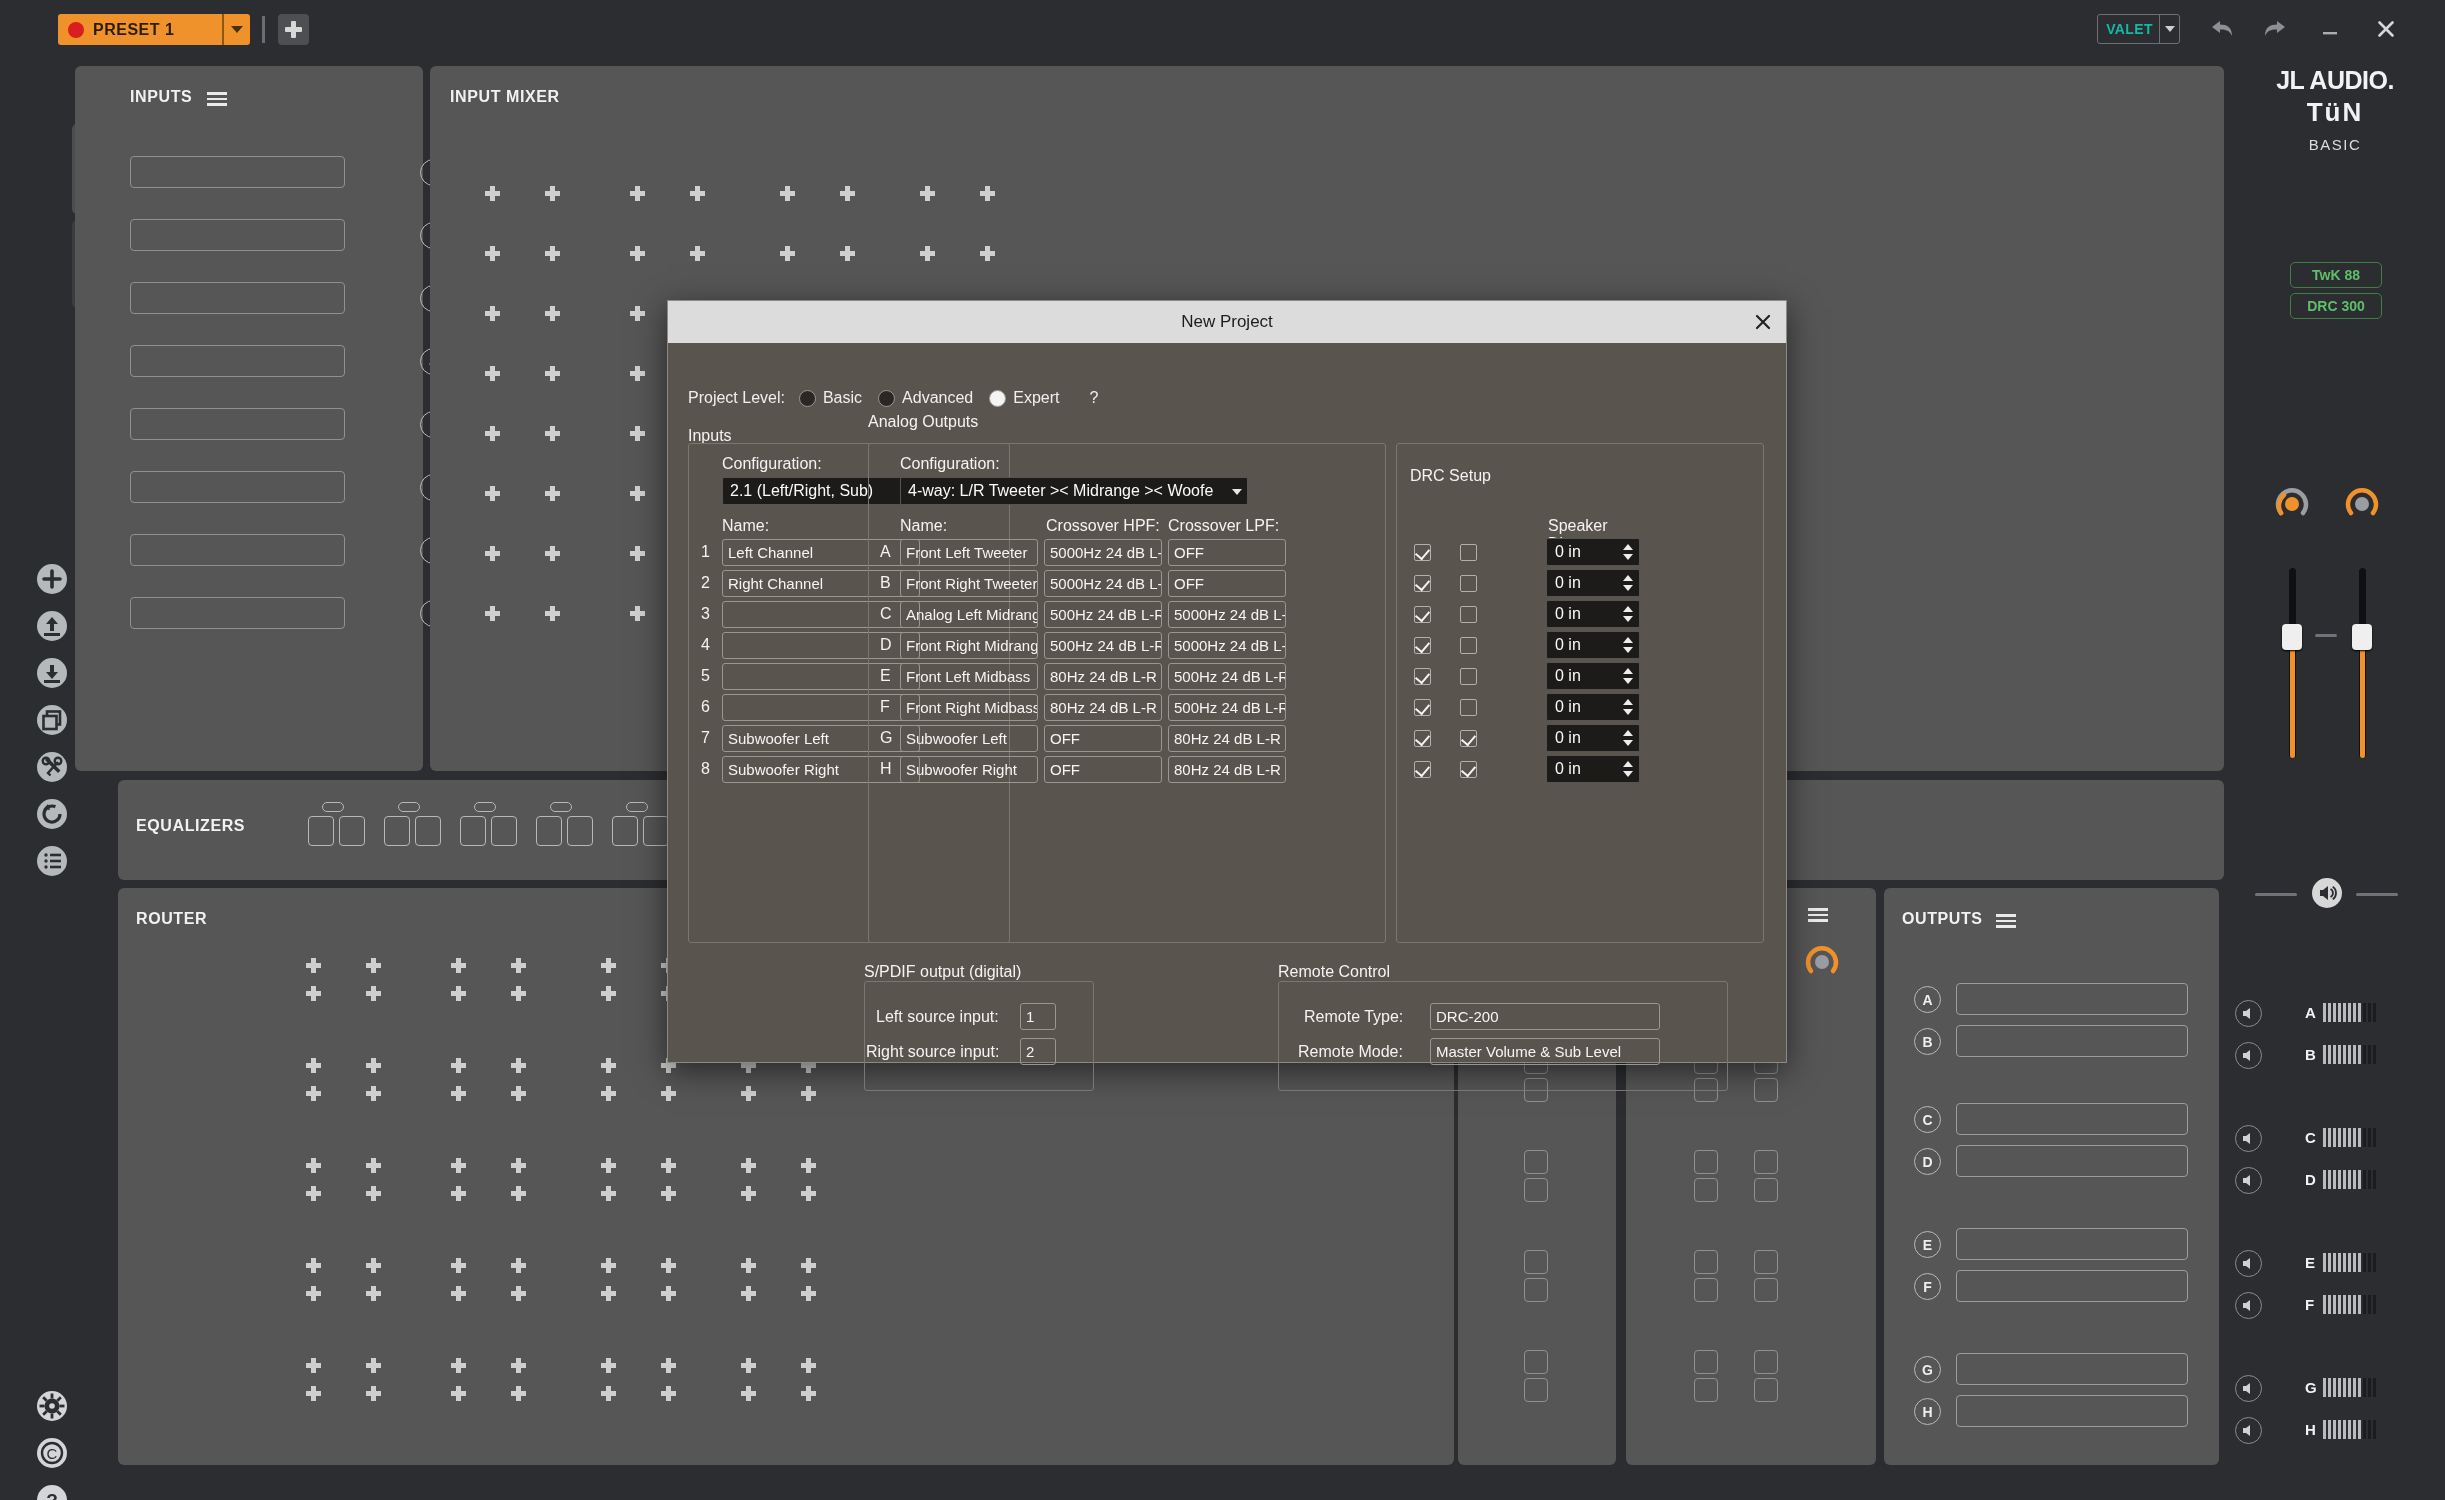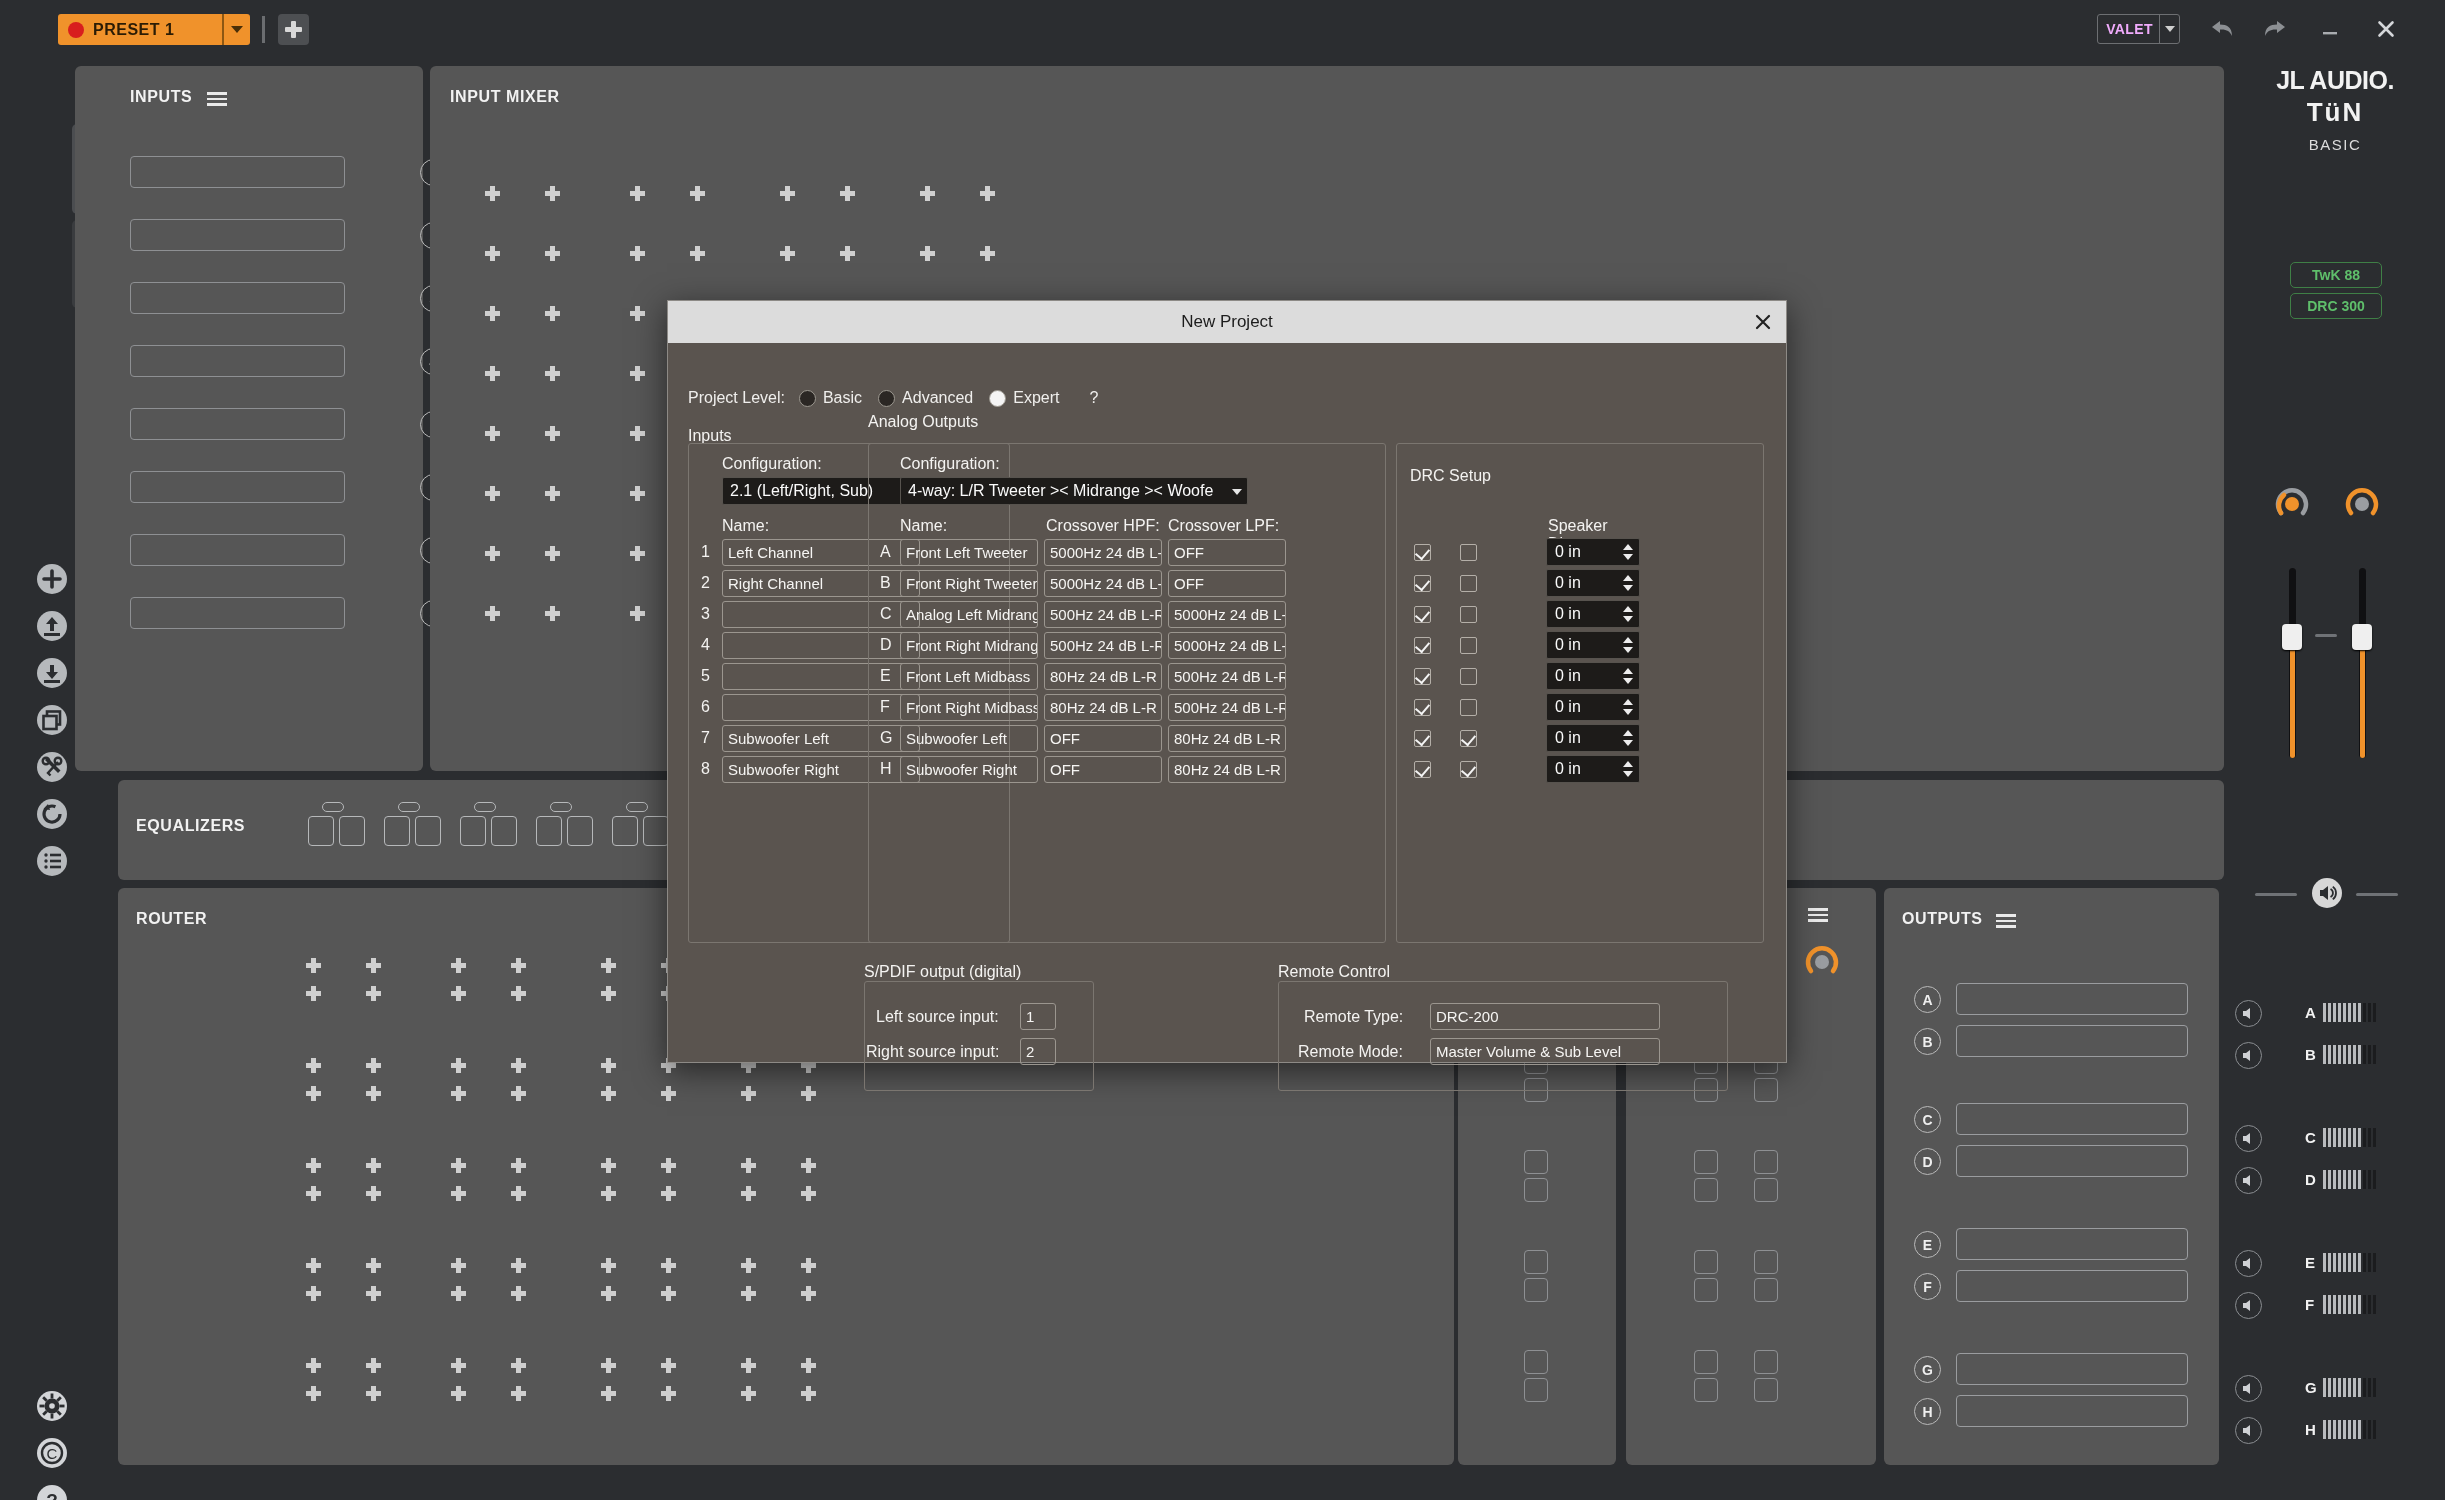--- a/index.html
+++ b/index.html
@@ -34,21 +34,21 @@
   }
   .plus-glyph { position:relative; width:17px; height:17px; }
   .plus-glyph:before,.plus-glyph:after { content:""; position:absolute; background:#d8d8d8; border-radius:1px; }
   .plus-glyph:before { left:6px; top:0; width:5px; height:17px; }
   .plus-glyph:after  { top:6px; left:0; height:5px; width:17px; }
 
   .valet-box {
     position:absolute; right:265px; top:14px; height:30px; min-width:78px;
     border:1px solid #6d6f72; border-radius:3px; display:flex; align-items:center; cursor:pointer;
   }
-  .valet-text { font-size:14px; font-weight:bold; color:#f0abfc; padding:0 6px 0 8px; letter-spacing:.4px; }
+  .valet-text { font-size:14px; font-weight:bold; color:#14b8a6; padding:0 6px 0 8px; letter-spacing:.4px; }
   .valet-caret { border-left:1px solid #6d6f72; height:100%; width:20px; display:flex; align-items:center; justify-content:center; }
   .valet-caret .caret-dn { border-top-color:#cfcfcf; border-left-width:5px;border-right-width:5px;border-top-width:6px; }
 
   .tb-icon { position:absolute; top:12px; width:34px; height:34px; display:flex; align-items:center; justify-content:center; cursor:pointer; color:#8c8f93; }
   .tb-undo { right:206px; } .tb-redo { right:153px; }
   .tb-min  { right:98px; }  .tb-close{ right:42px; }
   .tb-icon svg { display:block; }
 
   
   .rail { position:absolute; left:0; top:58px; width:75px; height:1442px; background:#2b2d30; }

